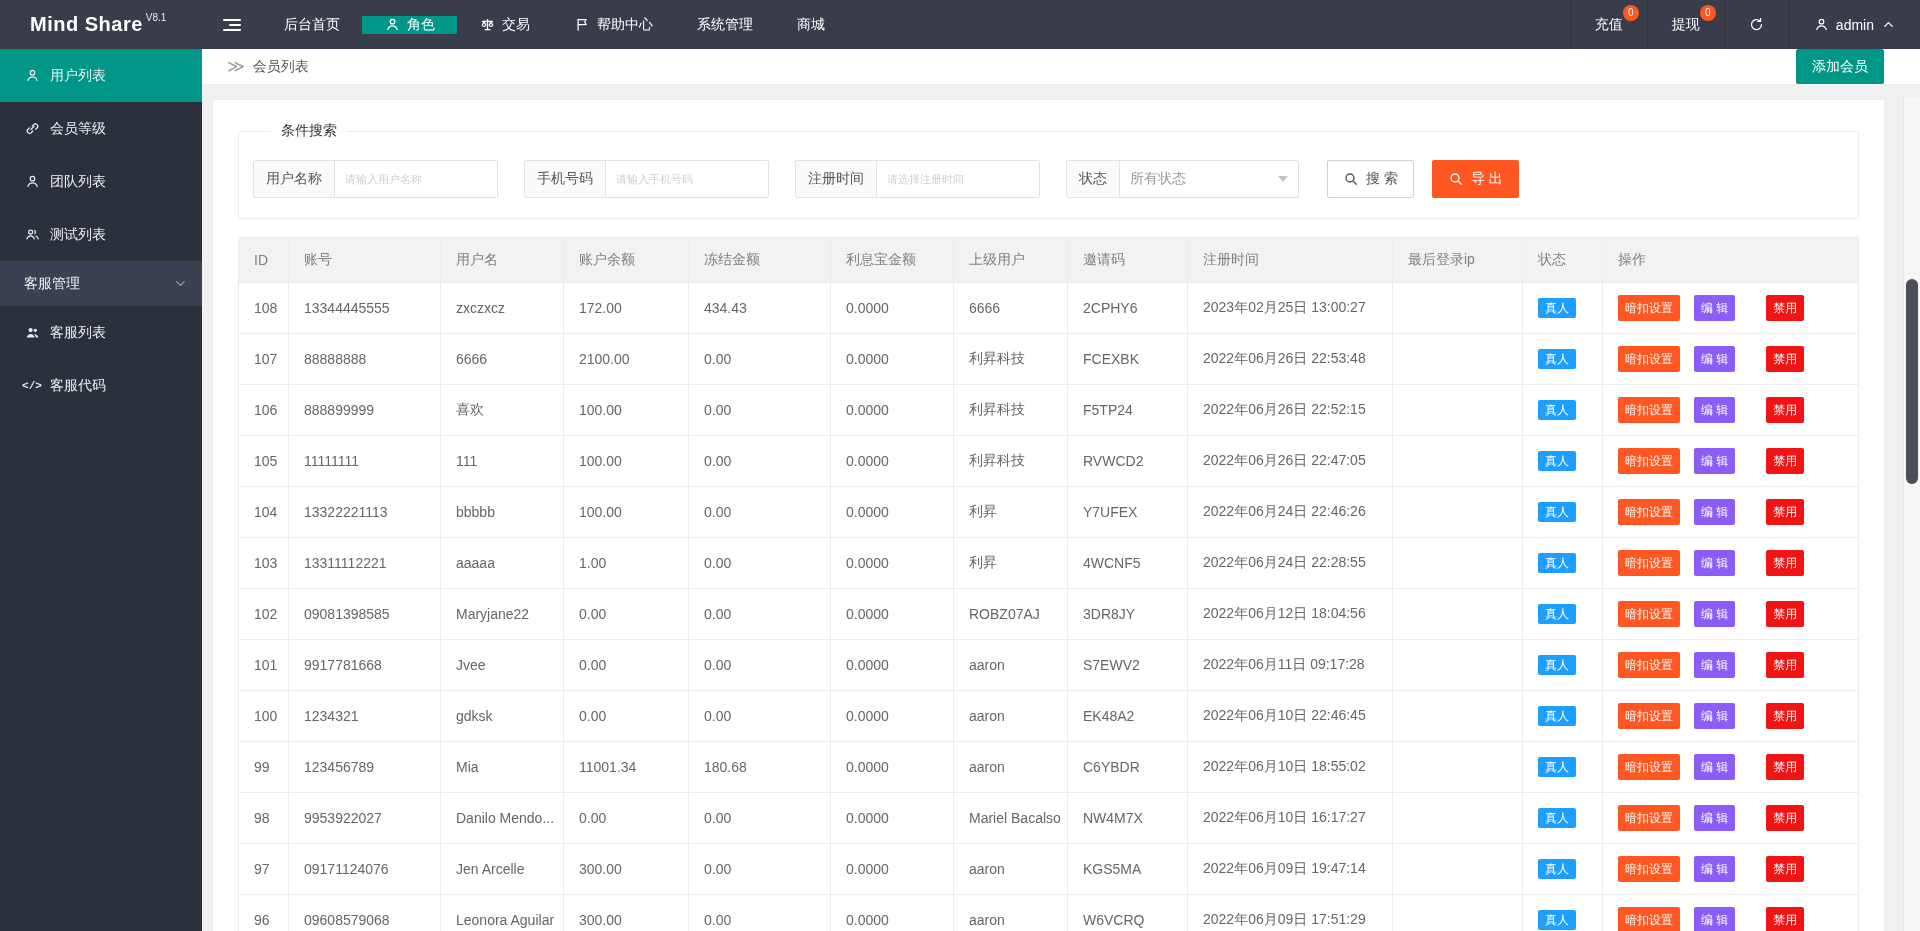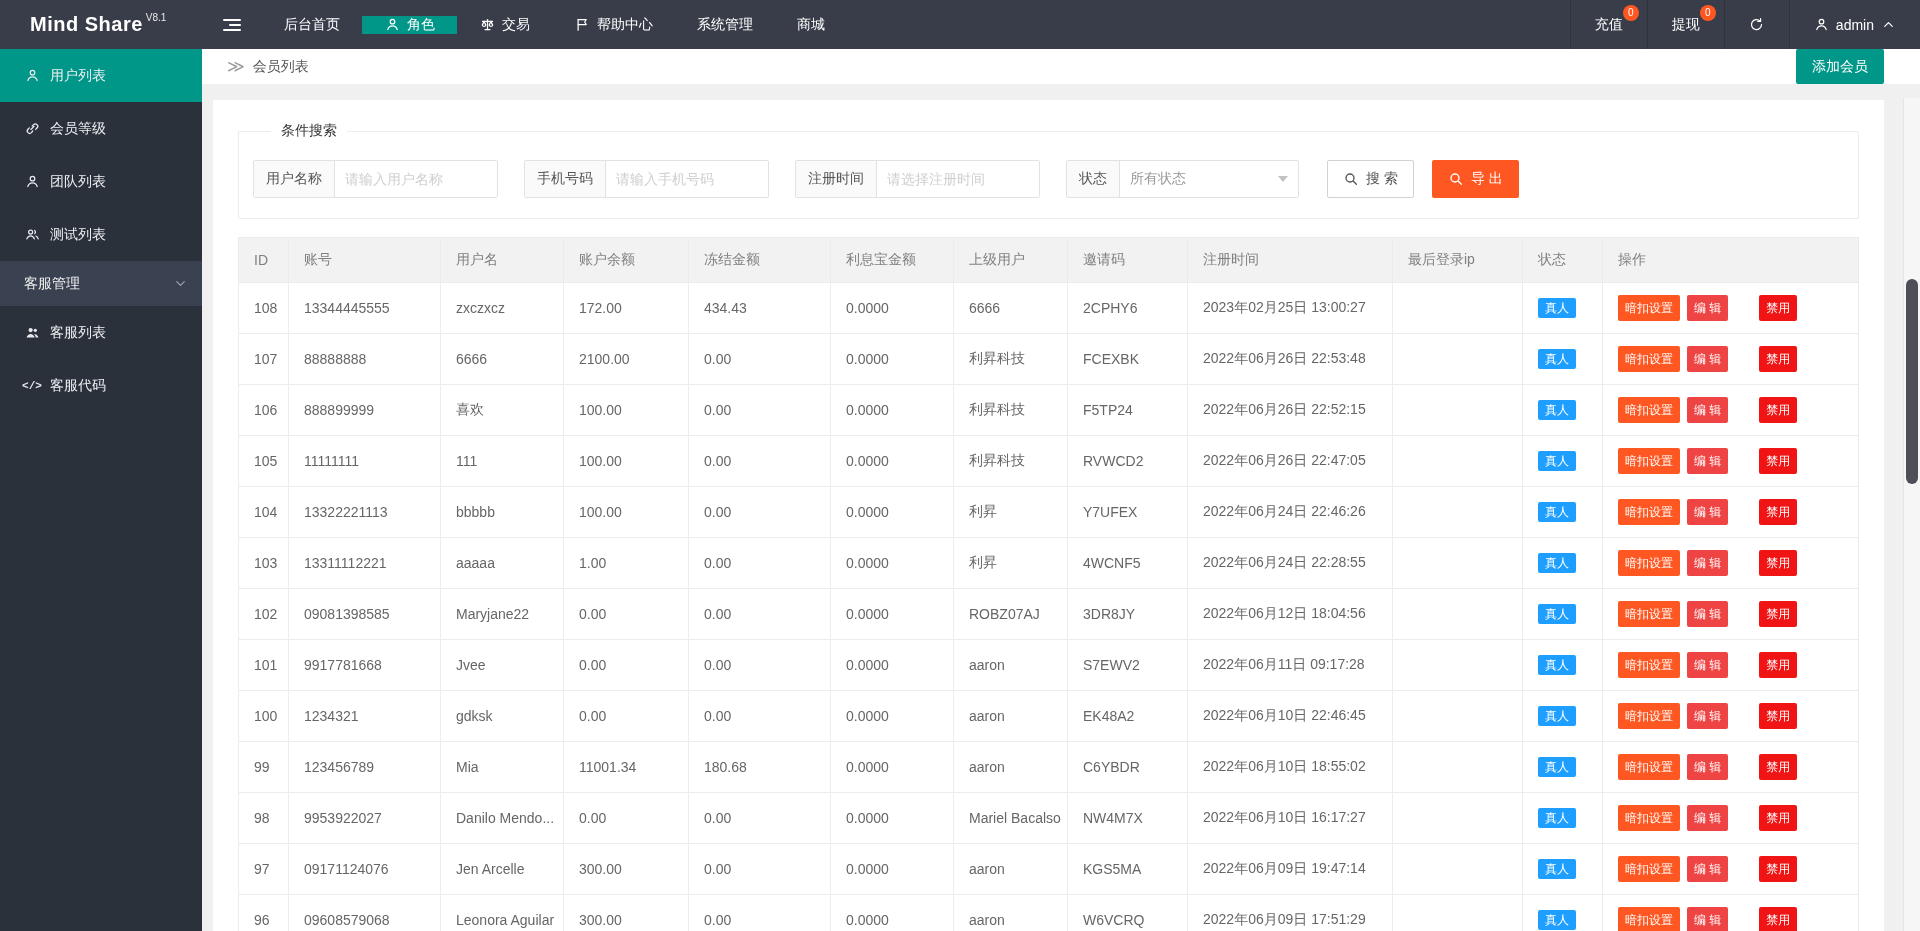--- a/index.html
+++ b/index.html
@@ -53,21 +53,21 @@
   .card { background:#fff; min-height:810px; padding:22px 25px; }
 
   
   fieldset.search { border:1px solid #ececec; padding:20px 14px 20px 14px; border-radius:2px; }
   fieldset.search legend { margin-left:18px; padding:0 10px; color:#333; font-size:14px; }
   .search-row { display:flex; align-items:center; }
   .inp-group { display:flex; align-items:stretch; height:38px; border:1px solid #e2e2e2; border-radius:2px;
     margin-right:26px; background:#fff; }
   .inp-label { display:flex; align-items:center; padding:0 12px; background:#fafafa; color:#555;
     border-right:1px solid #e2e2e2; white-space:nowrap; }
-  .inp-group input { border:none; outline:none; width:162px; padding:0 10px; font-size:14px; color:#666;
+  .inp-group input { border:none; outline:none; width:162px; padding:0 10px; font-size:11px; color:#666;
     font-family:inherit; }
   .inp-group input::placeholder { color:#cfcfcf; }
   .sel-box { display:flex; align-items:center; width:178px; padding:0 10px; color:#999; cursor:pointer;
     position:relative; }
   .sel-caret { margin-left:auto; width:0; height:0; border-left:5px solid transparent; border-right:5px solid transparent;
     border-top:6px solid #c2c2c2; }
   .btn { display:inline-flex; align-items:center; gap:7px; height:38px; padding:0 15px; border-radius:2px;
     font-size:14px; cursor:pointer; border:1px solid transparent; }
   .btn-search { background:#fff; border-color:#d2d2d2; color:#555; margin-left:2px; }
   .btn-export { background:#FF5722; color:#fff; margin-left:18px; }
@@ -79,21 +79,21 @@
     overflow:hidden; white-space:nowrap; text-overflow:ellipsis; }
   table.grid th { background:#f2f2f2; color:#808080; font-weight:normal; height:45px; font-size:14px; }
   table.grid td { height:51px; color:#666; font-size:14px; background:#fff; }
   col.c1{width:50px;} col.c2{width:152px;} col.c3{width:123px;} col.c4{width:125px;}
   col.c5{width:142px;} col.c6{width:123px;} col.c7{width:114px;} col.c8{width:120px;}
   col.c9{width:205px;} col.c10{width:130px;} col.c11{width:80px;}
   .st-badge { display:inline-block; background:#1E9FFF; color:#fff; font-size:12px; padding:4px 7px;
     border-radius:2px; line-height:1; cursor:pointer; }
   .act-btn { display:inline-block; color:#fff; font-size:12px; padding:0 7px; height:26px; line-height:26px;
     border-radius:2px; margin-right:7px; cursor:pointer; }
-  .act-0 { background:#FF5722; } .act-1 { background:#ef4444; } .act-2 { background:#f01414;margin-left:24px; } .act-3 { background:#009688; }
+  .act-0 { background:#FF5722; } .act-1 { background:#8b5cf6;margin-left:7px; } .act-2 { background:#f01414;margin-left:24px; } .act-3 { background:#009688; }
 
   
   .v-scroll { position:absolute; right:0; top:49px; bottom:0; width:17px; background:#f6f6f6;
     border-left:1px solid #e5e5e5; }
   .v-thumb { position:absolute; left:2px; right:2px; top:181px; height:205px; background:#4c4f58; border-radius:6px; }
 </style>
 </head>
 <body>
 
 <div class="topbar">

